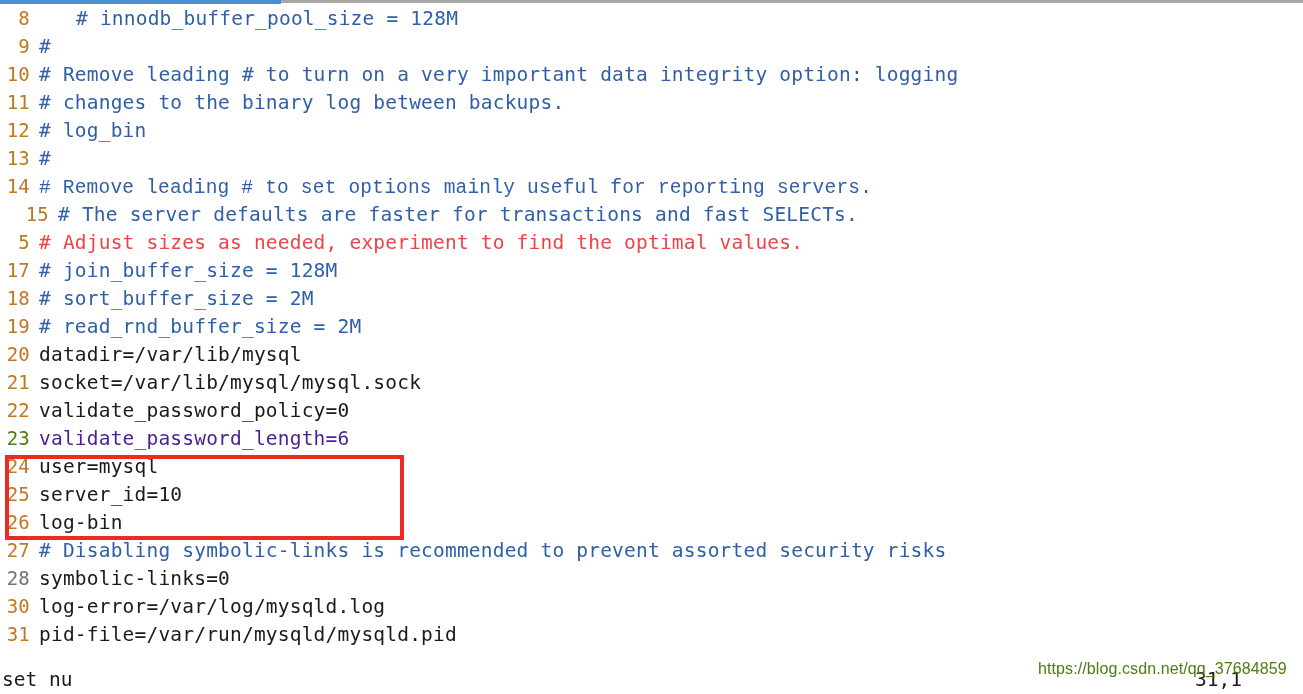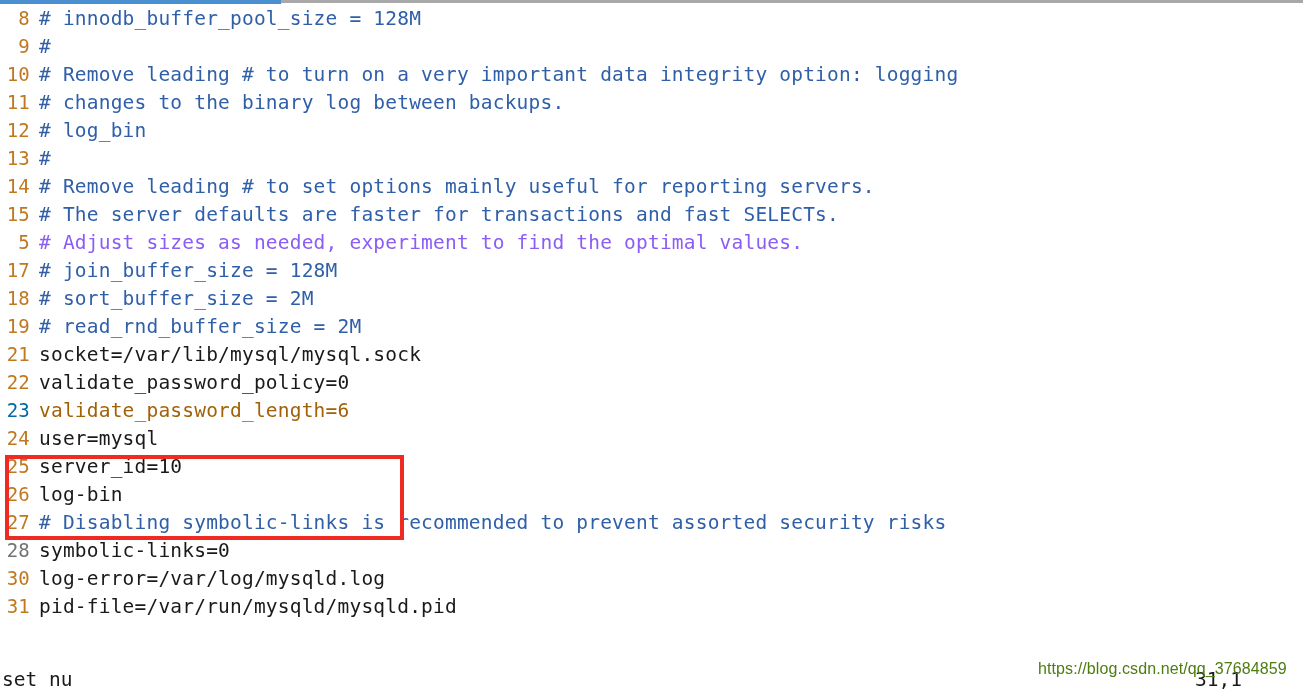--- a/index.html
+++ b/index.html
@@ -117,35 +117,36 @@
 </style>
 </head>
 <body style="background: rgb(255, 255, 255);">
 
 <div id="top-strip">
   <div class="blue" style="background: rgb(74, 144, 208); width: 281px;"></div>
   <div class="grey" style="background: rgb(168, 168, 168); left: 281px; width: 1022px;"></div>
 </div>
 
 <div id="editor">
-    <div class="code-line"><span class="gutter" style="color: rgb(192, 120, 32);">8</span><span class="gutter-pad"></span><span class="src comment" style="color: rgb(47, 95, 168);"># innodb_buffer_pool_size = 128M</span></div>
+    <div class="code-line"><span class="gutter" style="color: rgb(192, 120, 32);">8</span><span class="gutter-pad"></span><span class="src comment" style="color: rgb(47, 95, 168); margin-left: 37px;"># innodb_buffer_pool_size = 128M</span></div>
     <div class="code-line"><span class="gutter" style="color: rgb(192, 120, 32);">9</span><span class="gutter-pad"></span><span class="src comment" style="color: rgb(47, 95, 168);">#</span></div>
     <div class="code-line"><span class="gutter" style="color: rgb(192, 120, 32);">10</span><span class="gutter-pad"></span><span class="src comment" style="color: rgb(47, 95, 168);"># Remove leading # to turn on a very important data integrity option: logging</span></div>
     <div class="code-line"><span class="gutter" style="color: rgb(192, 120, 32);">11</span><span class="gutter-pad"></span><span class="src comment" style="color: rgb(47, 95, 168);"># changes to the binary log between backups.</span></div>
     <div class="code-line"><span class="gutter" style="color: rgb(192, 120, 32);">12</span><span class="gutter-pad"></span><span class="src comment" style="color: rgb(47, 95, 168);"># log_bin</span></div>
     <div class="code-line"><span class="gutter" style="color: rgb(192, 120, 32);">13</span><span class="gutter-pad"></span><span class="src comment" style="color: rgb(47, 95, 168);">#</span></div>
-    <div class="code-line"><span class="gutter" style="color: rgb(192, 120, 32);">14</span><span class="gutter-pad"></span><span class="src comment" style="color: rgb(47, 95, 168);"># Remove leading # to set options mainly useful for reporting servers.</span></div>
-    <div class="code-line"><span class="gutter" style="color: rgb(192, 120, 32);">15</span><span class="gutter-pad"></span><span class="src comment" style="color: rgb(47, 95, 168);"># The server defaults are faster for transactions and fast SELECTs.</span></div>
-    <div class="code-line"><span class="gutter" style="color: rgb(192, 120, 32);">5</span><span class="gutter-pad"></span><span class="src comment" style="color: #8b5cf6;"># Adjust sizes as needed, experiment to find the optimal values.</span></div>
+    <div class="code-line"><span class="gutter" style="color: rgb(192, 120, 32);">14</span><span class="gutter-pad"></span><span class="src comment" style="color: rgb(47, 95, 168); font-family: Liberation Mono, monospace;"># Remove leading # to set options mainly useful for reporting servers.</span></div>
+    <div class="code-line"><span class="gutter" style="color: rgb(192, 120, 32); padding-left: 19px;">15</span><span class="gutter-pad"></span><span class="src comment" style="color: rgb(47, 95, 168);"># The server defaults are faster for transactions and fast SELECTs.</span></div>
+    <div class="code-line"><span class="gutter" style="color: rgb(192, 120, 32);">5</span><span class="gutter-pad"></span><span class="src comment" style="color: #ef4444;"># Adjust sizes as needed, experiment to find the optimal values.</span></div>
     <div class="code-line"><span class="gutter" style="color: rgb(192, 120, 32);">17</span><span class="gutter-pad"></span><span class="src comment" style="color: rgb(47, 95, 168);"># join_buffer_size = 128M</span></div>
     <div class="code-line"><span class="gutter" style="color: rgb(192, 120, 32);">18</span><span class="gutter-pad"></span><span class="src comment" style="color: rgb(47, 95, 168);"># sort_buffer_size = 2M</span></div>
     <div class="code-line"><span class="gutter" style="color: rgb(192, 120, 32);">19</span><span class="gutter-pad"></span><span class="src comment" style="color: rgb(47, 95, 168);"># read_rnd_buffer_size = 2M</span></div>
+    <div class="code-line"><span class="gutter" style="color: rgb(192, 120, 32);">20</span><span class="gutter-pad"></span><span class="src" style="color: rgb(26, 26, 26);">datadir=/var/lib/mysql</span></div>
     <div class="code-line"><span class="gutter" style="color: rgb(192, 120, 32);">21</span><span class="gutter-pad"></span><span class="src" style="color: rgb(26, 26, 26);">socket=/var/lib/mysql/mysql.sock</span></div>
     <div class="code-line"><span class="gutter" style="color: rgb(192, 120, 32);">22</span><span class="gutter-pad"></span><span class="src" style="color: rgb(26, 26, 26);">validate_password_policy=0</span></div>
-    <div class="code-line"><span class="gutter" style="color: #0369a1;">23</span><span class="gutter-pad"></span><span class="src" style="color: #a16207;">validate_password_length=6</span></div>
+    <div class="code-line"><span class="gutter" style="color: #4d7c0f;">23</span><span class="gutter-pad"></span><span class="src" style="color: #4c1d95;">validate_password_length=6</span></div>
     <div class="code-line"><span class="gutter" style="color: rgb(192, 120, 32);">24</span><span class="gutter-pad"></span><span class="src" style="color: rgb(26, 26, 26);">user=mysql</span></div>
     <div class="code-line"><span class="gutter" style="color: rgb(192, 120, 32);">25</span><span class="gutter-pad"></span><span class="src" style="color: rgb(26, 26, 26);">server_id=10</span></div>
     <div class="code-line"><span class="gutter" style="color: rgb(192, 120, 32);">26</span><span class="gutter-pad"></span><span class="src" style="color: rgb(26, 26, 26);">log-bin</span></div>
     <div class="code-line"><span class="gutter" style="color: rgb(192, 120, 32);">27</span><span class="gutter-pad"></span><span class="src comment" style="color: rgb(47, 95, 168);"># Disabling symbolic-links is recommended to prevent assorted security risks</span></div>
     <div class="code-line"><span class="gutter" style="color: #737373;">28</span><span class="gutter-pad"></span><span class="src" style="color: rgb(26, 26, 26);">symbolic-links=0</span></div>
     <div class="code-line"><span class="gutter" style="color: rgb(192, 120, 32);">30</span><span class="gutter-pad"></span><span class="src" style="color: rgb(26, 26, 26);">log-error=/var/log/mysqld.log</span></div>
     <div class="code-line"><span class="gutter" style="color: rgb(192, 120, 32);">31</span><span class="gutter-pad"></span><span class="src" style="color: rgb(26, 26, 26);">pid-file=/var/run/mysqld/mysqld.pid</span></div>
   </div>
 
 <div id="red-box" style="border-color: rgb(239, 42, 34); left: 5px; top: 455px; width: 399px; height: 85px;"></div>

